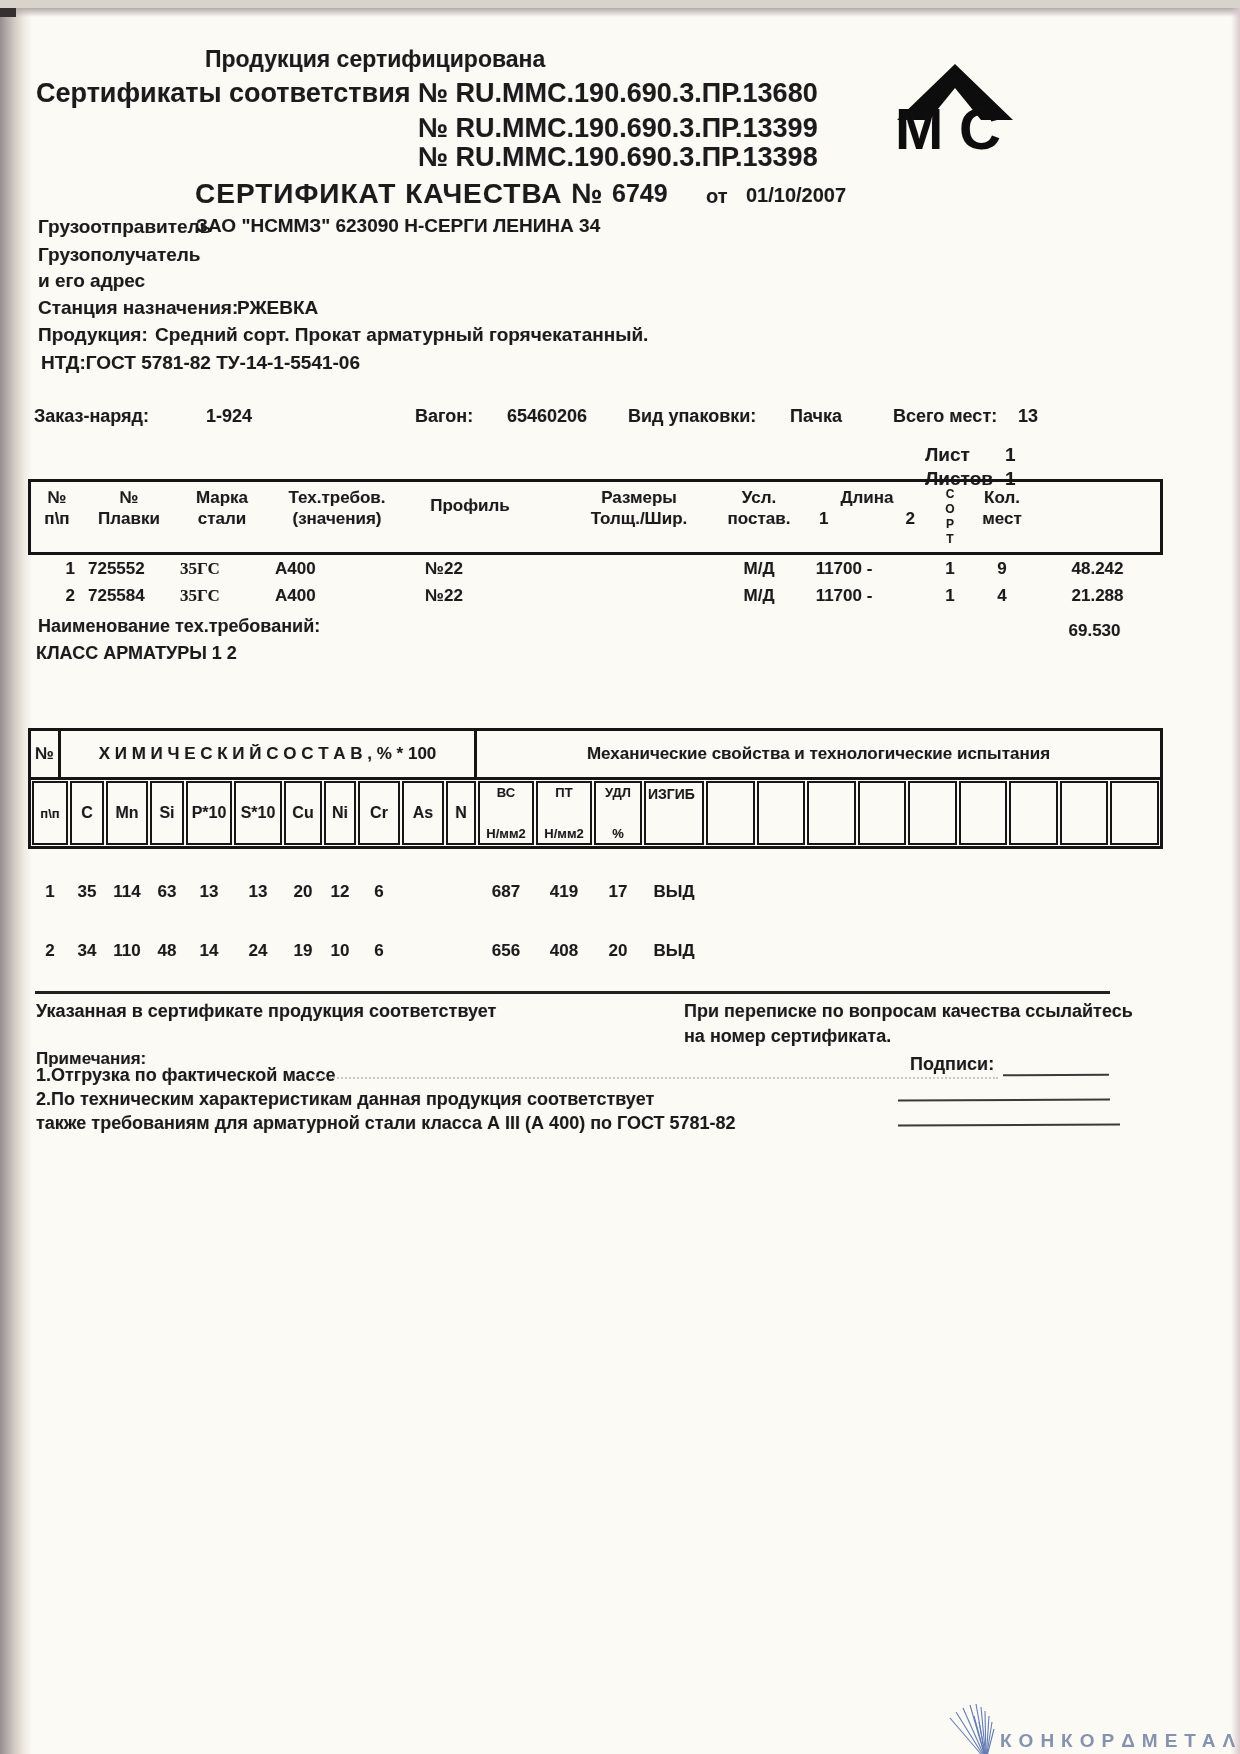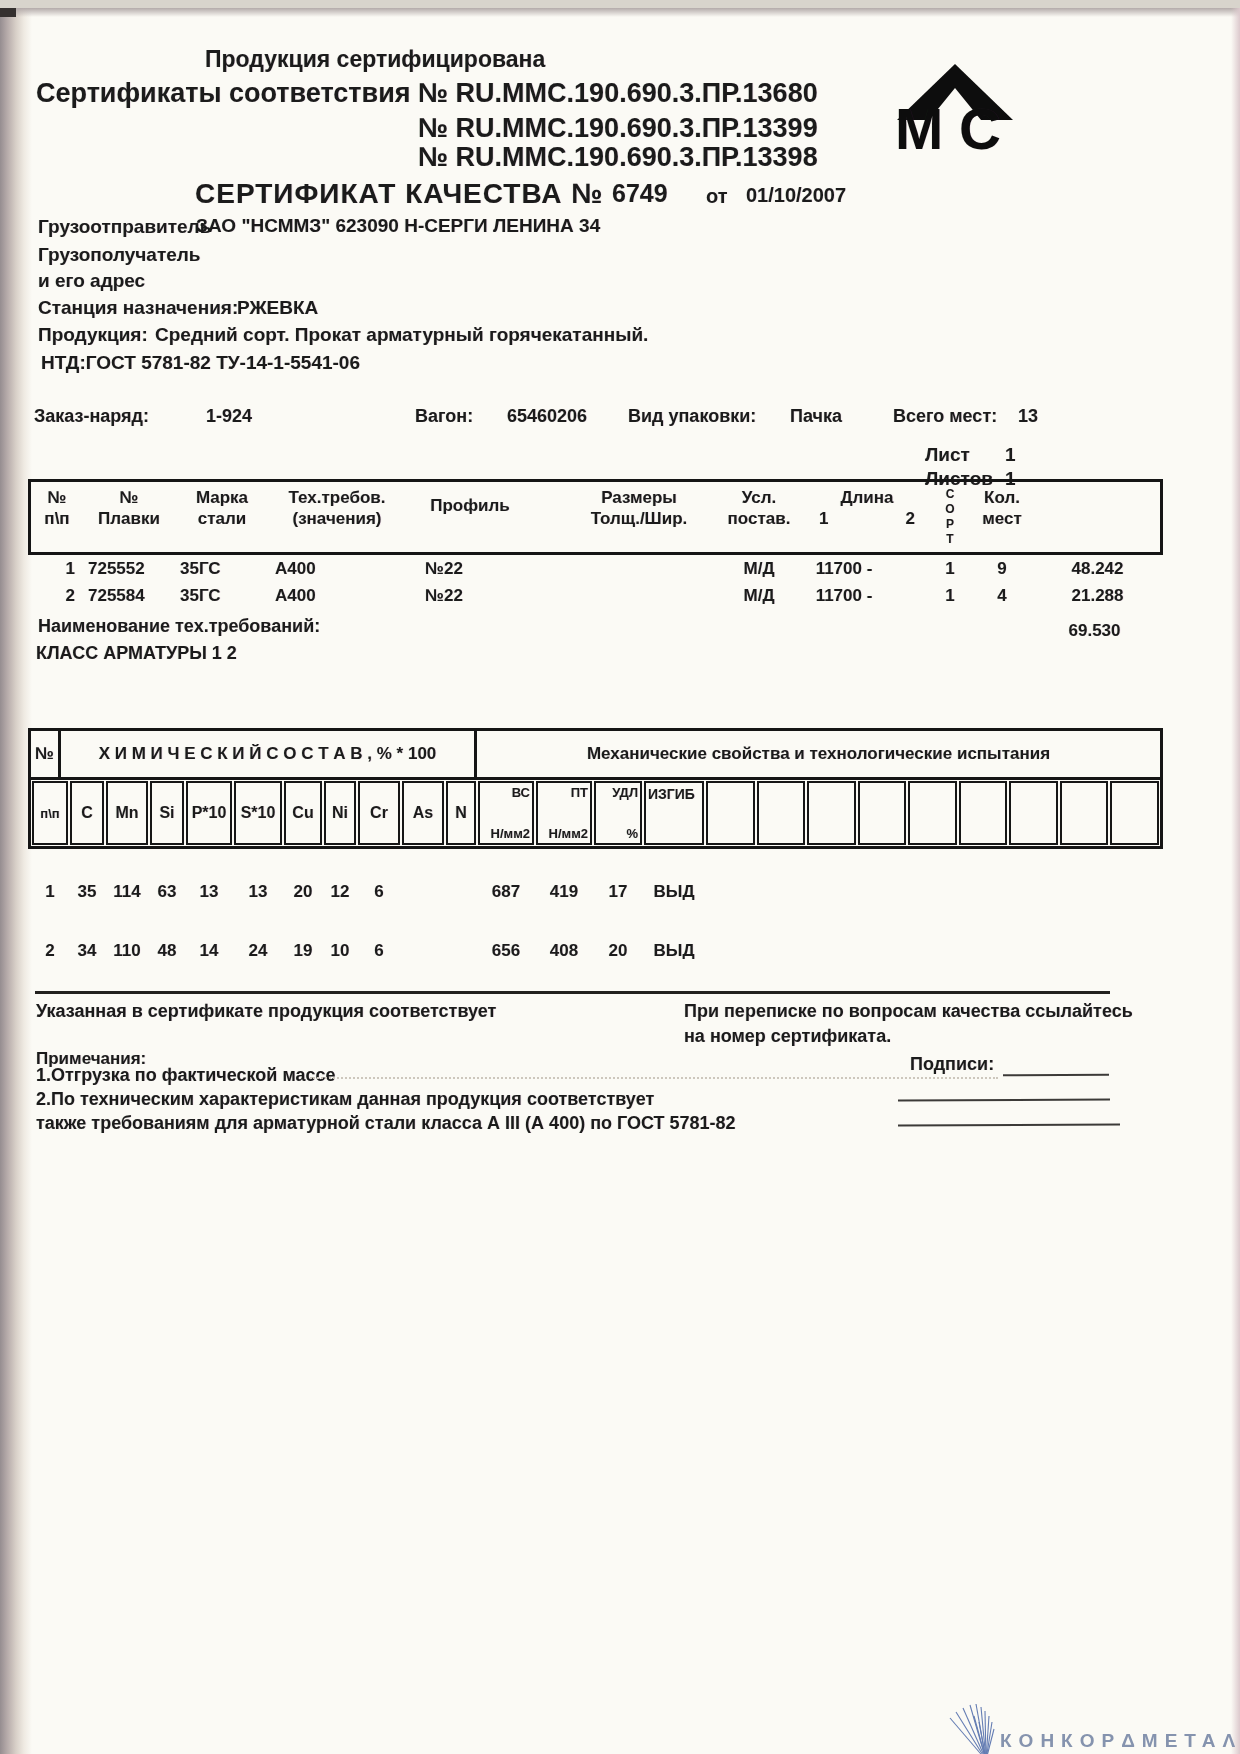--- a/index.html
+++ b/index.html
@@ -58,38 +58,38 @@
   .t1head .hc{text-align:center;padding-top:5px;line-height:1.25;}
   .hc.mid{padding-top:13px;}
   .hc-len{display:flex;flex-direction:column;padding-top:5px;}
   .hc-len .subnum{display:flex;justify-content:space-between;padding:0 16px 0 16px;}
   .hc-sort{font-size:12px;line-height:0.95;padding-top:3px;}
   .t1row{position:absolute;left:31px;width:1129px;height:24px;display:grid;
     grid-template-columns:var(--t1);font-size:17px;}
   .t1row.r1{top:551px;} .t1row.r2{top:578px;}
   .c-npp{text-align:right;padding-right:8px;}
   .c-heat{padding-left:5px;}
-  .c-grade{padding-left:5px;}
+  .c-grade{padding-left:5px;font-family:Liberation Serif, serif;}
   .c-tech{padding-left:6px;}
   .c-profile{padding-left:20px;}
   .c-center{text-align:center;}
   .req-l{left:38px;top:608px;font-size:18px;}
   .req-v{left:36px;top:635px;font-size:18px;}
   .total-mass{left:1032px;top:613px;width:125px;text-align:center;font-size:17px;}
 
   
   .t2box{position:absolute;left:28px;top:720px;width:1135px;border:3px solid #151515;box-sizing:border-box;}
   .t2title{display:grid;grid-template-columns:30px 416px 1fr;height:46px;border-bottom:3px solid #151515;}
   .t2title>div{display:flex;align-items:center;justify-content:center;font-size:17px;}
   .t2title .b{border-right:3px solid #151515;}
   .t2sub{display:grid;grid-template-columns:38px 36px 44px 36px 48px 50px 40px 34px 44px 44px 32px 58px 58px 50px 62px repeat(9,1fr);height:66px;}
   .chcell{border:2px solid #161616;margin:1px 1px;display:flex;align-items:center;justify-content:center;
     font-size:16px;box-sizing:border-box;}
   .chcell.small{font-size:13px;}
-  .chcell.two{flex-direction:column;align-items:flex-end;justify-content:space-between;
+  .chcell.two{flex-direction:column;align-items:center;justify-content:space-between;
     padding:3px 2px;font-size:13px;line-height:1;}
   .chcell.topleft{align-items:flex-start;justify-content:flex-start;padding:3px 2px;font-size:14px;}
   .t2row{position:absolute;left:31px;width:1129px;height:26px;display:grid;
     grid-template-columns:38px 36px 44px 36px 48px 50px 40px 34px 44px 44px 32px 58px 58px 50px 62px repeat(9,1fr);
     font-size:17px;}
   .t2row.r1{top:874px;} .t2row.r2{top:933px;}
   .cc{text-align:center;}
 
   .divider{position:absolute;left:35px;top:983px;width:1075px;height:3px;background:#23211f;}
 

